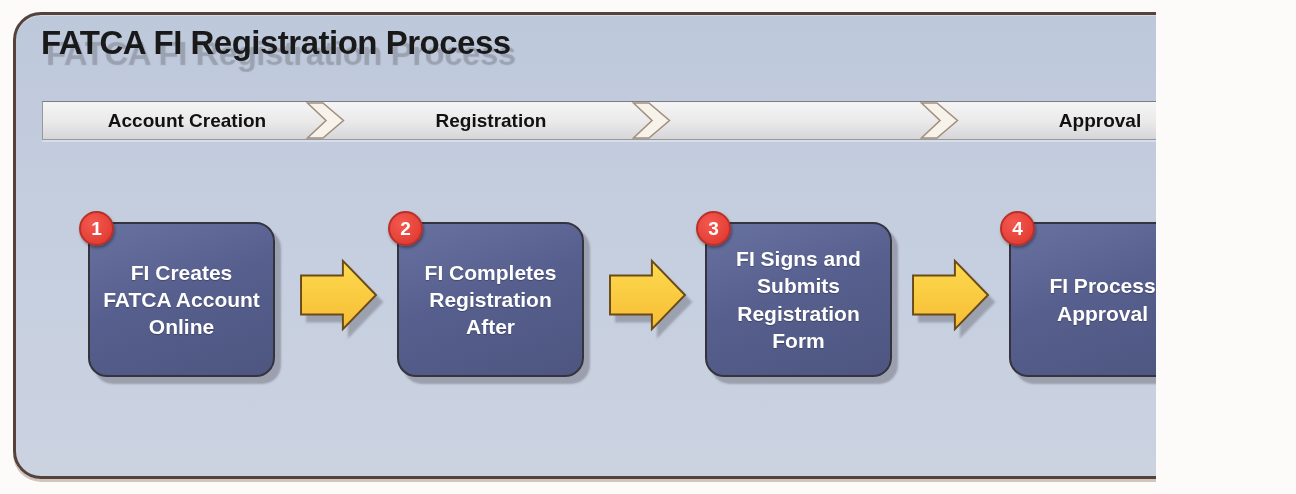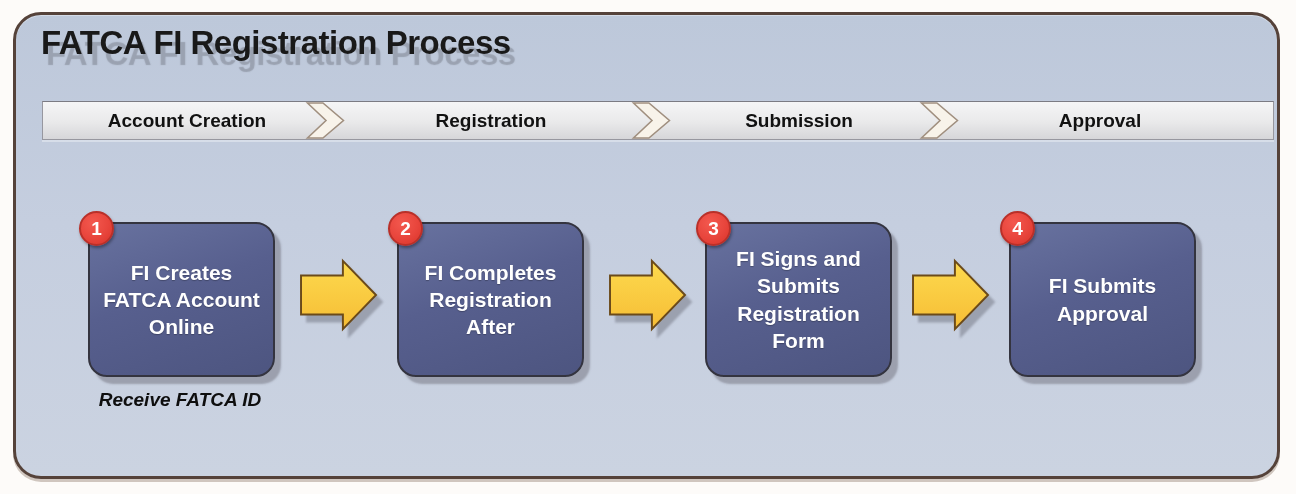--- a/index.html
+++ b/index.html
@@ -1,17 +1,17 @@
 <!DOCTYPE html>
 <html lang="en"><head>
 <meta charset="utf-8">
 <title>FATCA FI Registration Process</title>
 <style>
   html,body{margin:0;padding:0;background:#fdfbf9;font-family:"Liberation Sans",sans-serif;}
-  .canvas{position:relative;width:1296px;height:494px;background:#fdfbf9;overflow:hidden;}
+  .canvas{position:relative;width:1156px;height:494px;background:#fdfbf9;overflow:hidden;}
 
   .panel{
     position:absolute;left:13px;top:12px;width:1261px;height:461px;
     border:3px solid #55423a;border-radius:28px;
     background:linear-gradient(180deg,#bdc8da 0%,#c5cedf 45%,#cbd3e1 100%);
     box-shadow:0 3px 0 rgba(122,99,84,0.35), inset 0 1px 0 rgba(255,255,255,0.35);
   }
 
   .title{
     position:absolute;left:25px;top:9px;margin:0;
@@ -69,41 +69,39 @@
 <body>
 
 <div class="canvas">
   <div class="panel">
 
     <h1 class="title">FATCA FI Registration Process</h1>
 
     <div class="band">
       <span class="stage" style="left:4px">Account Creation</span>
       <span class="stage" style="left:308px">Registration</span>
-      <span class="stage" style="left:616px">Submission</span>
       <span class="stage" style="left:917px">Approval</span>
 
       <svg class="sep" style="left:261px" viewBox="0 0 40 36">
         <polygon points="2,1 17,1 37,18 17,35 2,35 20,18" fill="#f8f3ea" stroke="#a08f7f" stroke-width="1.5"></polygon>
       </svg>
       <svg class="sep" style="left:587px" viewBox="0 0 40 36">
         <polygon points="2,1 17,1 37,18 17,35 2,35 20,18" fill="#f8f3ea" stroke="#a08f7f" stroke-width="1.5"></polygon>
       </svg>
       <svg class="sep" style="left:875px" viewBox="0 0 40 36">
         <polygon points="2,1 17,1 37,18 17,35 2,35 20,18" fill="#f8f3ea" stroke="#a08f7f" stroke-width="1.5"></polygon>
       </svg>
     </div>
 
     <div class="step-box" style="left:72px">
       <span class="badge">1</span>
       <span class="step-title">FI Creates
 FATCA Account
 Online</span>
     </div>
-    <div class="caption" style="left:24px">Receive FATCA ID</div>
 
     <svg class="arrow" style="left:284px" viewBox="0 0 80 76">
       <defs>
           <linearGradient id="ag1" x1="0" y1="0" x2="0" y2="1">
         <stop offset="0" stop-color="#fdda4e"></stop>
             <stop offset="1" stop-color="#f6bd35"></stop>
       </linearGradient>
         </defs>
       <polygon points="1,18 44,18 44,3 78,38 44,73 44,58 1,58" fill="url(#ag1)" stroke="#6b4a1a" stroke-width="2"></polygon>
     </svg>
@@ -138,18 +136,18 @@
           <linearGradient id="ag3" x1="0" y1="0" x2="0" y2="1">
         <stop offset="0" stop-color="#fdda4e"></stop>
             <stop offset="1" stop-color="#f6bd35"></stop>
       </linearGradient>
         </defs>
       <polygon points="1,18 44,18 44,3 78,38 44,73 44,58 1,58" fill="url(#ag3)" stroke="#6b4a1a" stroke-width="2"></polygon>
     </svg>
 
     <div class="step-box" style="left:993px">
       <span class="badge">4</span>
-      <span class="step-title">FI Submits
+      <span class="step-title">FI Process
 Approval</span>
     </div>
 
   </div>
 </div>
 
 </body></html>

